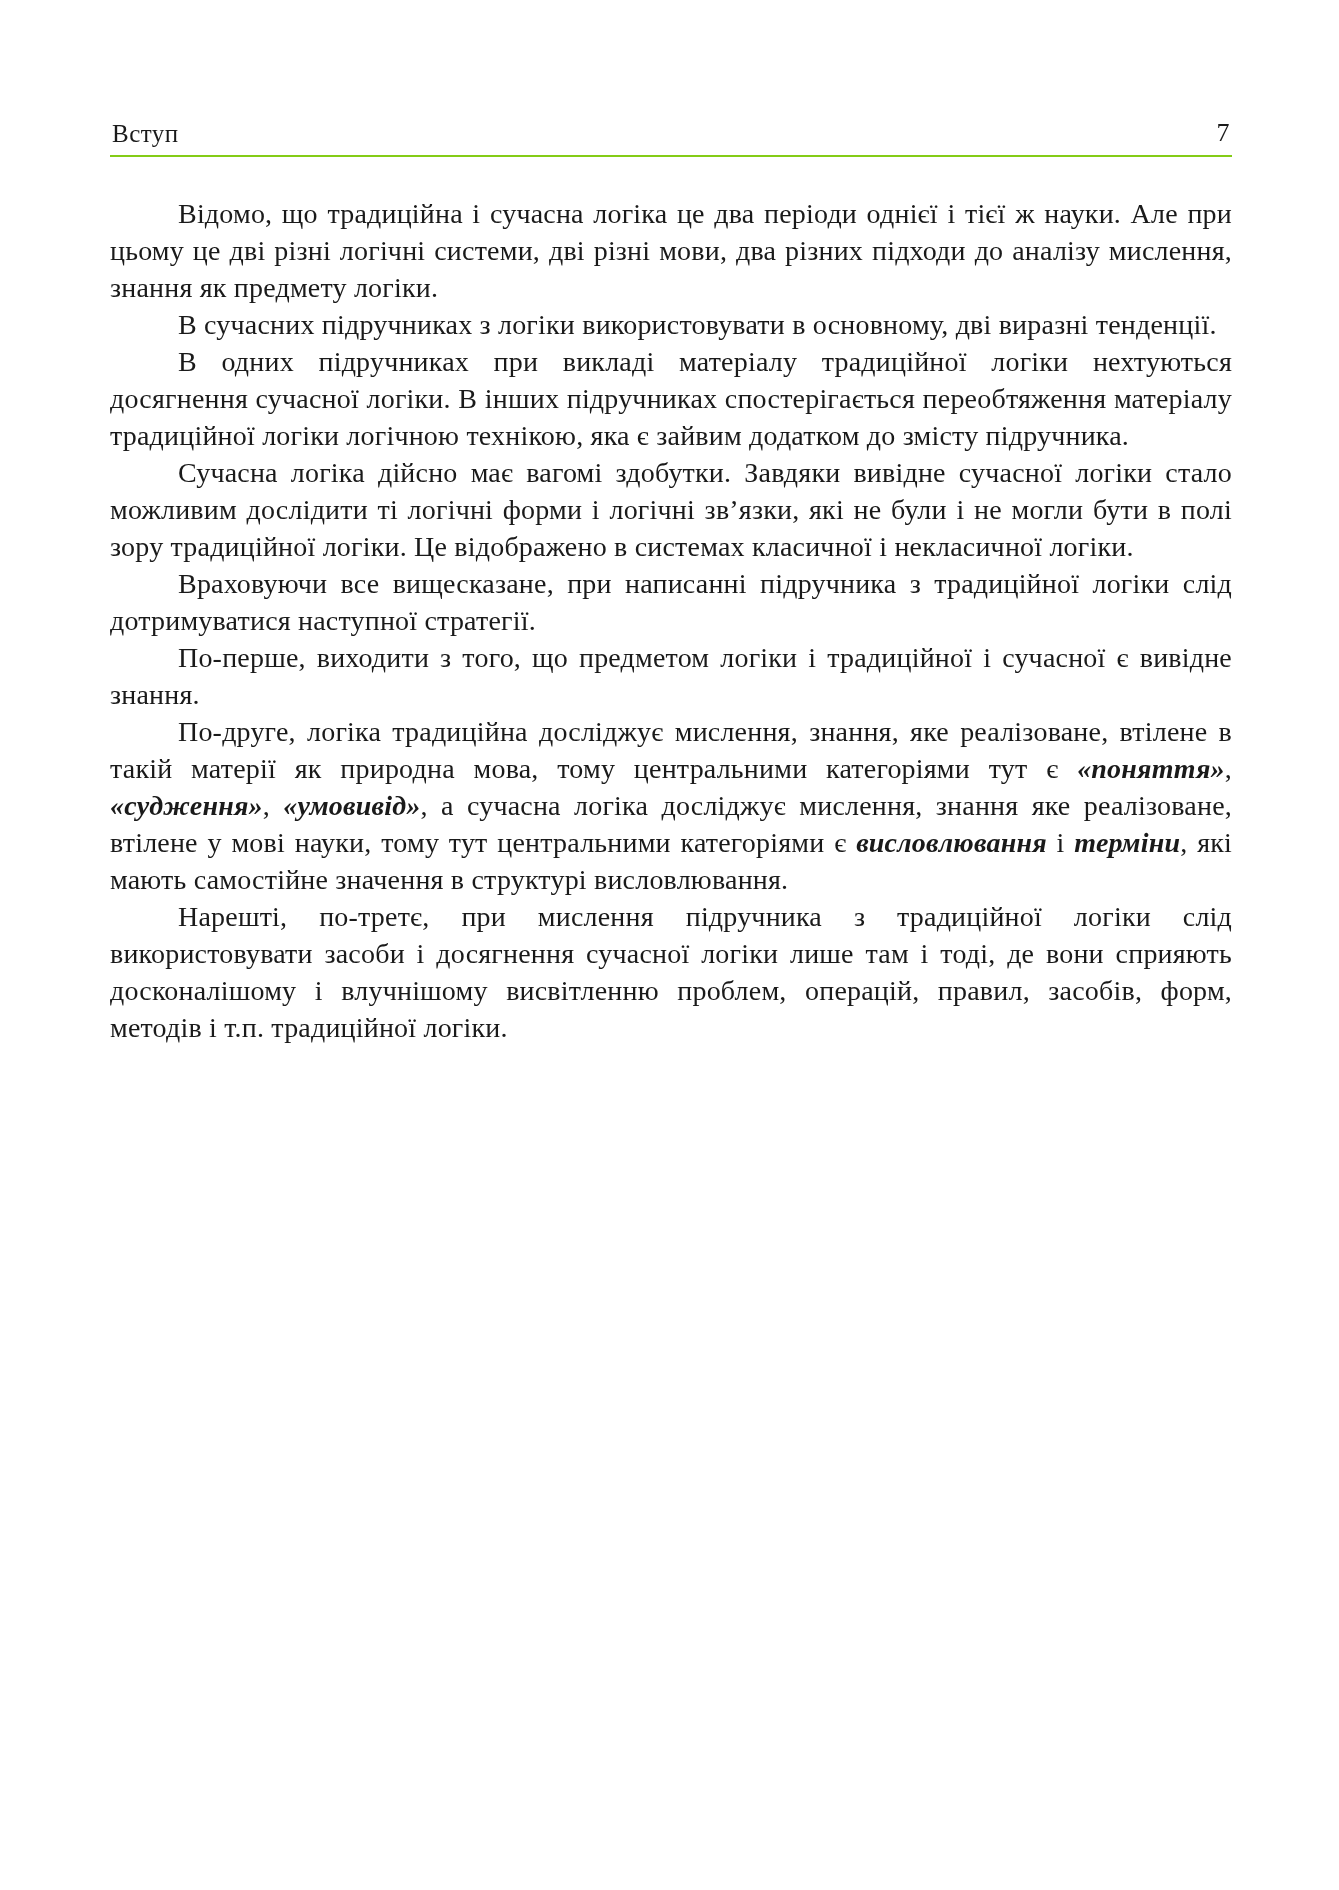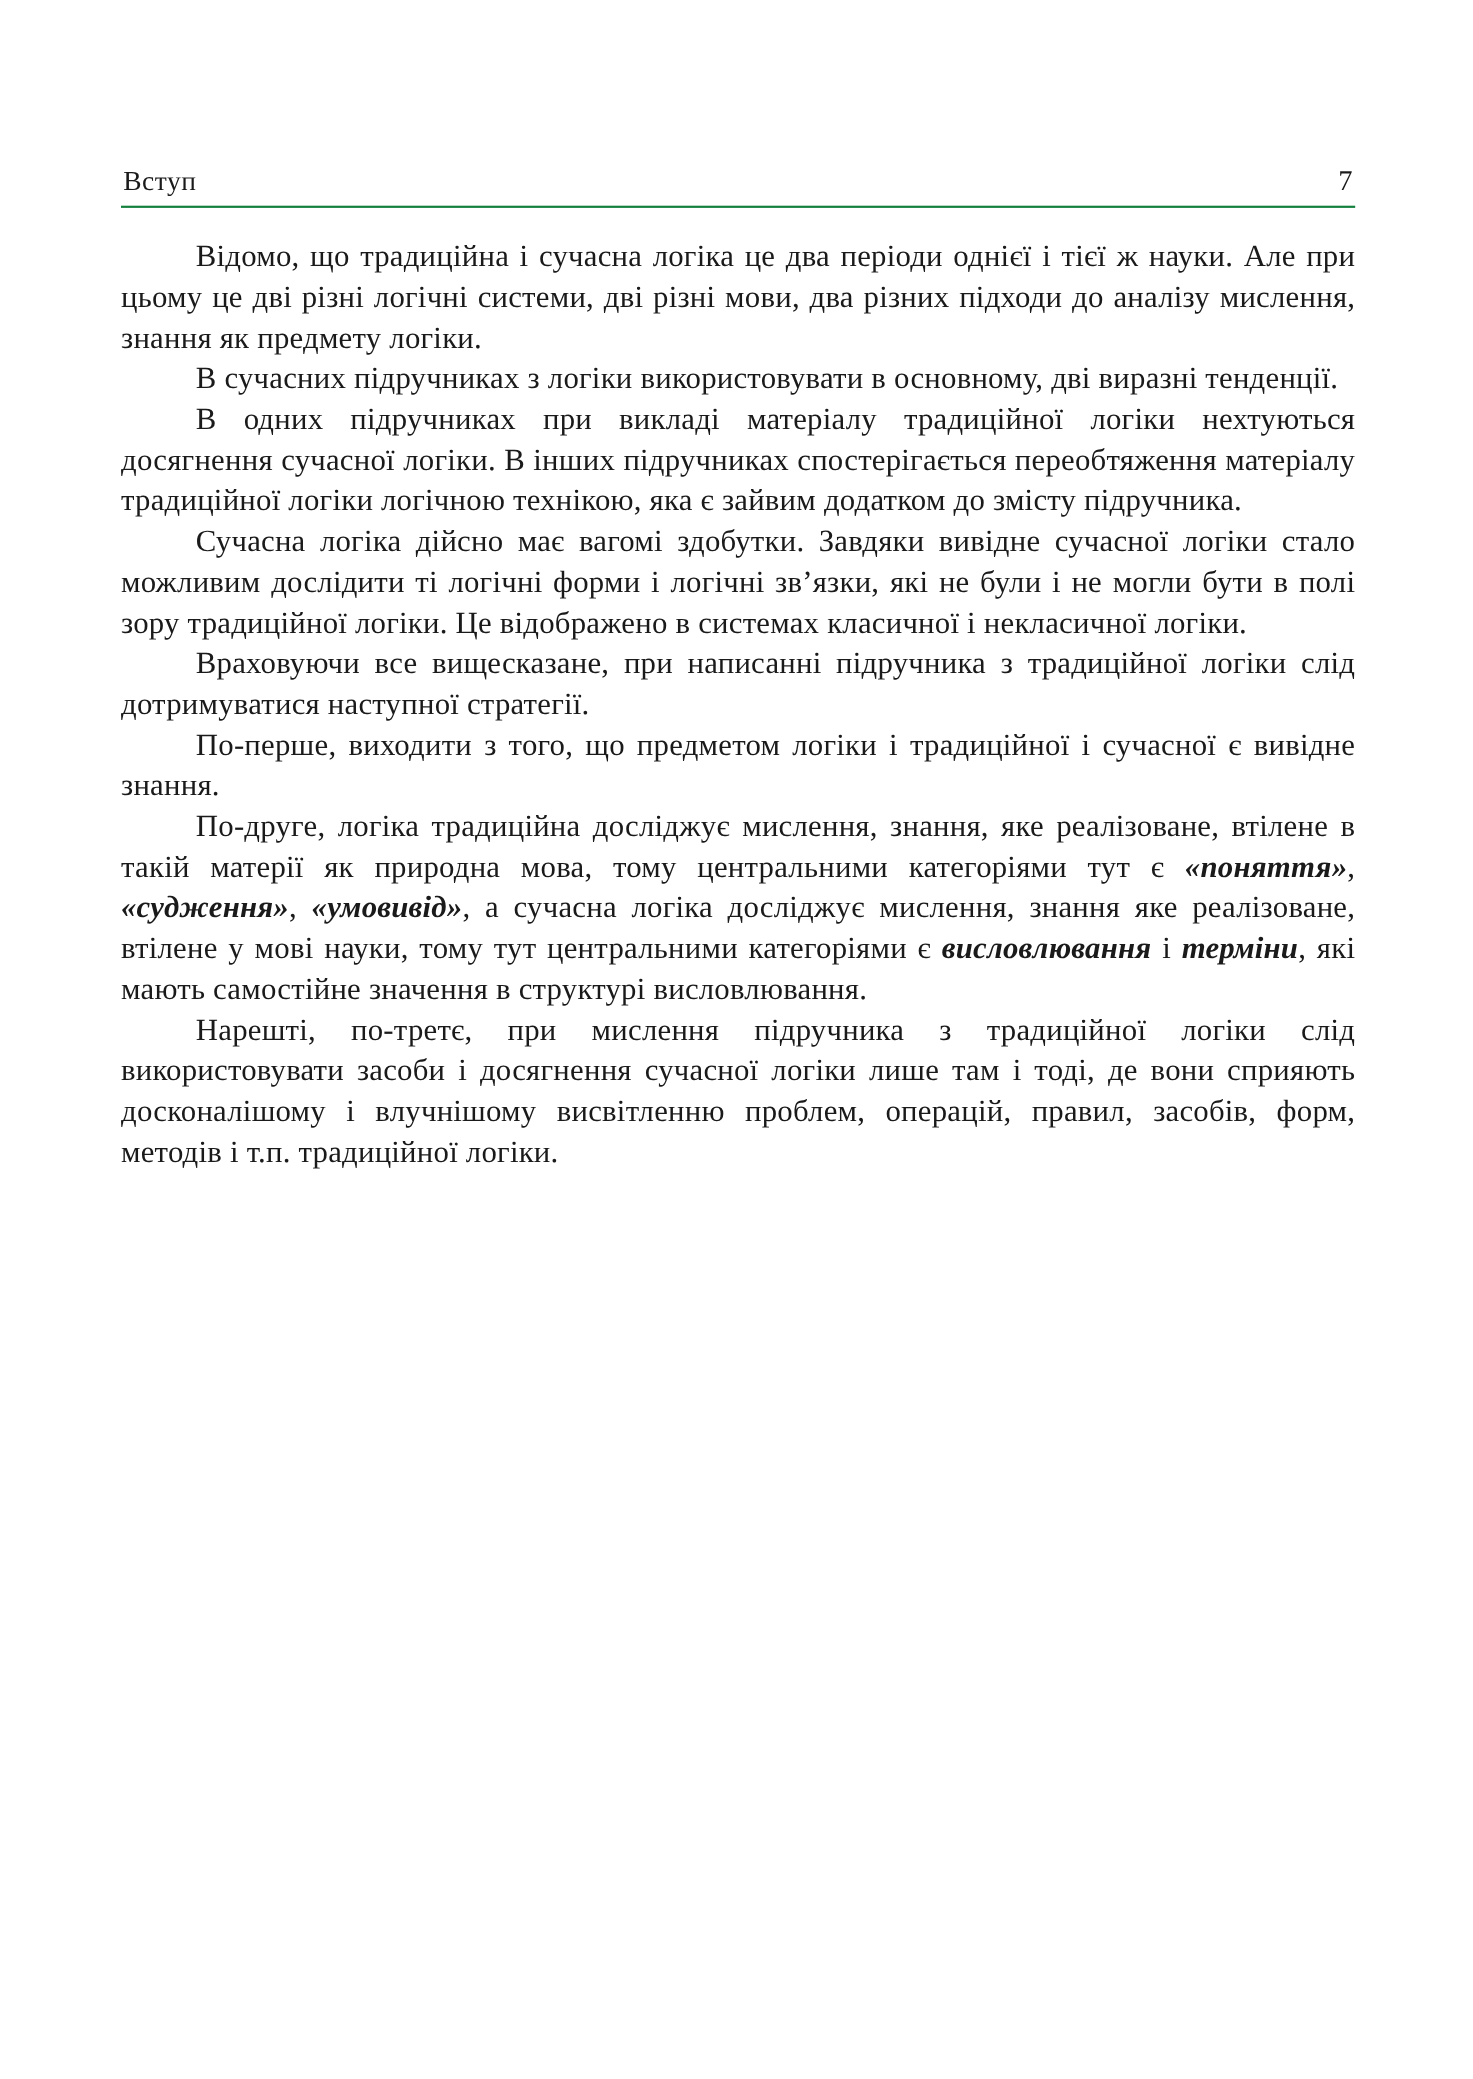--- a/index.html
+++ b/index.html
@@ -23,32 +23,31 @@
     top: 118px;
     width: 1122px;
   }
   .page-header {
     display: flex;
     justify-content: space-between;
     align-items: flex-end;
     font-size: 25px;
     letter-spacing: 0.5px;
     padding-bottom: 7px;
-    border-bottom: 2px solid #15803d;
-    margin-top: 32px;
+    border-bottom: 2px solid #84cc16;
   }
   .page-header .section-title {
     padding-left: 2px;
   }
   .page-header .page-number {
     font-size: 26px;
     padding-right: 2px;
   }
   .body-text {
-    margin-top: 26px;
+    margin-top: 38px;
     font-size: 28px;
     line-height: 37px;
     text-align: justify;
     letter-spacing: 0.2px;
   }
   .para {
     margin: 0;
     text-indent: 68px;
   }
   .em {

